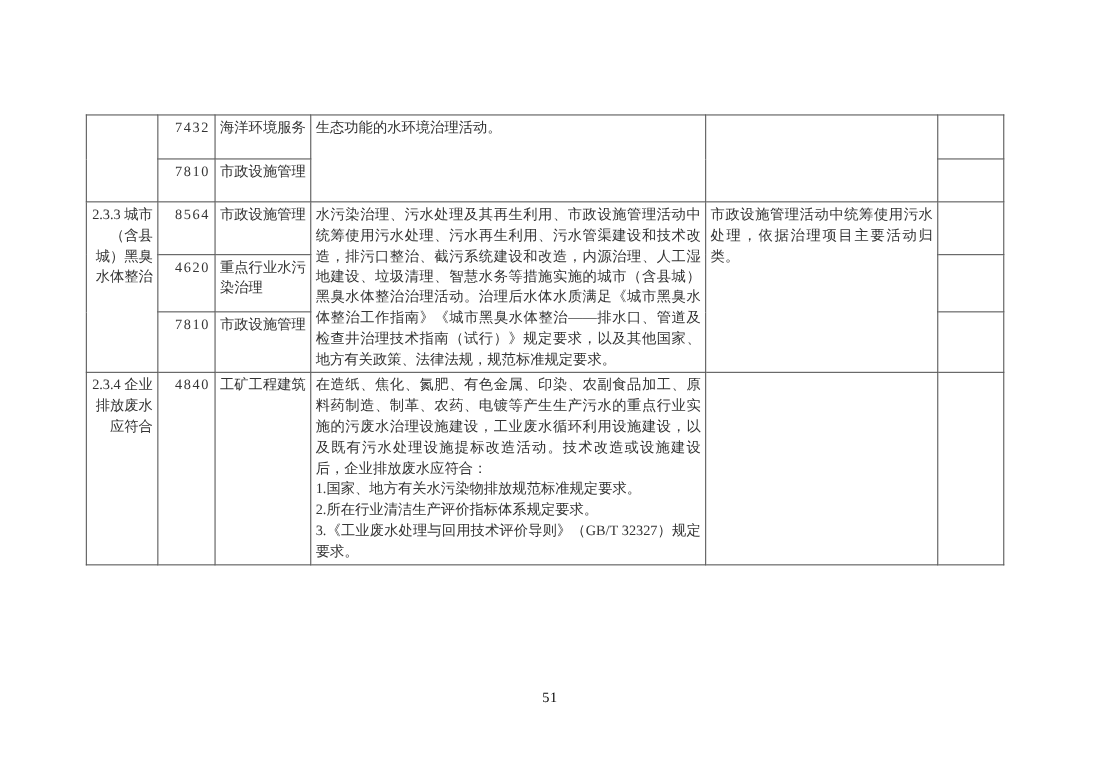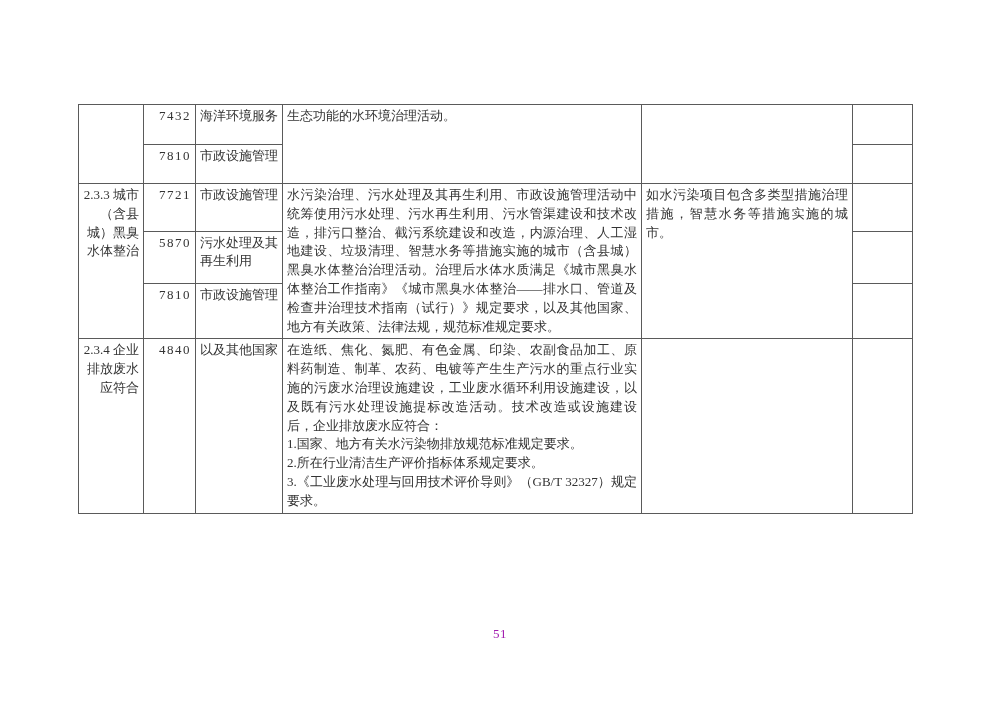--- a/index.html
+++ b/index.html
@@ -55,21 +55,21 @@
     padding: 2px 4px 2px 6px;
   }
   td.note { padding: 0; }
   .page-number {
     position: absolute;
     top: 626px;
     left: 0;
     width: 100%;
     text-align: center;
     font-size: 13px;
-    color: #a21caf;
+    color: #000000;
     letter-spacing: 0.5px;
   }
 </style>
 </head>
 <body>
 
 <div class="page">
 
   <table class="catalog">
     <colgroup>
@@ -91,41 +91,41 @@
       <td class="note"></td>
     </tr>
     <tr style="height:39px">
       <td class="code">7810</td>
       <td class="ind">市政设施管理</td>
       <td class="note"></td>
     </tr>
 
     <tr style="height:46px">
       <td class="cat" rowspan="3">2.3.3 城市（含县城）黑臭水体整治</td>
-      <td class="code">7721</td>
+      <td class="code">8564</td>
       <td class="ind">市政设施管理</td>
       <td class="desc" rowspan="3">水污染治理、污水处理及其再生利用、市政设施管理活动中统筹使用污水处理、污水再生利用、污水管渠建设和技术改造，排污口整治、截污系统建设和改造，内源治理、人工湿地建设、垃圾清理、智慧水务等措施实施的城市（含县城）黑臭水体整治治理活动。治理后水体水质满足《城市黑臭水体整治工作指南》《城市黑臭水体整治——排水口、管道及检查井治理技术指南（试行）》规定要求，以及其他国家、地方有关政策、法律法规，规范标准规定要求。</td>
-      <td class="remark" rowspan="3">如水污染项目包含多类型措施治理措施，智慧水务等措施实施的城市。</td>
+      <td class="remark" rowspan="3">市政设施管理活动中统筹使用污水处理，依据治理项目主要活动归类。</td>
       <td class="note"></td>
     </tr>
     <tr style="height:51px">
-      <td class="code">5870</td>
-      <td class="ind">污水处理及其再生利用</td>
+      <td class="code">4620</td>
+      <td class="ind">重点行业水污染治理</td>
       <td class="note"></td>
     </tr>
     <tr style="height:53px">
       <td class="code">7810</td>
       <td class="ind">市政设施管理</td>
       <td class="note"></td>
     </tr>
 
     <tr style="height:168px">
       <td class="cat">2.3.4 企业排放废水应符合</td>
       <td class="code">4840</td>
-      <td class="ind">以及其他国家</td>
+      <td class="ind">工矿工程建筑</td>
       <td class="desc">在造纸、焦化、氮肥、有色金属、印染、农副食品加工、原料药制造、制革、农药、电镀等产生生产污水的重点行业实施的污废水治理设施建设，工业废水循环利用设施建设，以及既有污水处理设施提标改造活动。技术改造或设施建设后，企业排放废水应符合：
 1.国家、地方有关水污染物排放规范标准规定要求。
 2.所在行业清洁生产评价指标体系规定要求。
 3.《工业废水处理与回用技术评价导则》（GB/T 32327）规定要求。</td>
       <td class="remark"></td>
       <td class="note"></td>
     </tr>
   </tbody>
     </table>
 

